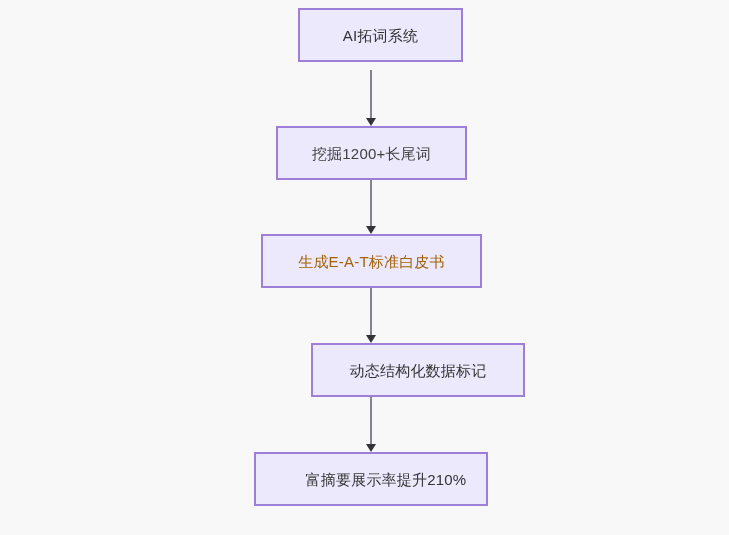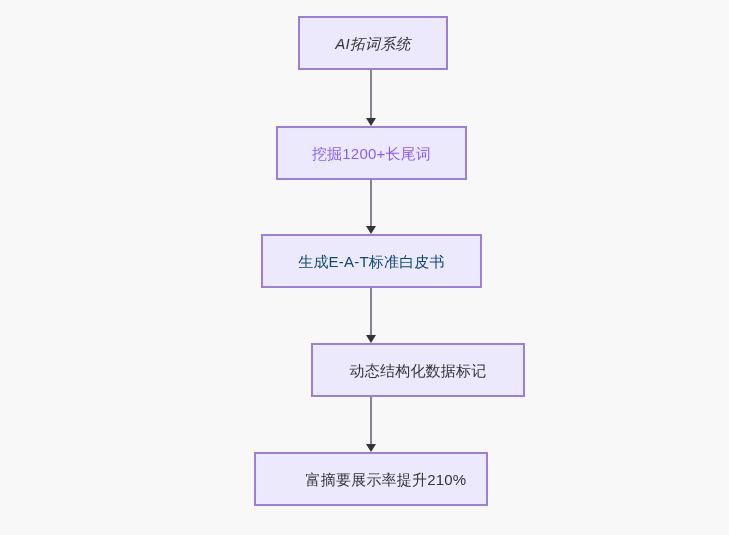--- a/index.html
+++ b/index.html
@@ -76,28 +76,28 @@
       <div class="edge-arrow" style="border-top-color: rgb(51, 51, 56);"></div>
     </div>
     <div class="edge" style="left: 363px; top: 288px; height: 55px;">
       <div class="edge-line" style="height: 47px; background: rgb(132, 132, 140);"></div>
       <div class="edge-arrow" style="border-top-color: rgb(51, 51, 56);"></div>
     </div>
     <div class="edge" style="left: 363px; top: 397px; height: 55px;">
       <div class="edge-line" style="height: 47px; background: rgb(132, 132, 140);"></div>
       <div class="edge-arrow" style="border-top-color: rgb(51, 51, 56);"></div>
     </div>
-    <div class="node" style="left: 298px; top: 16px; width: 150px; background: rgb(236, 233, 252); border-color: rgb(157, 127, 216); font-style: italic;">
+    <div class="node" style="left: 298px; top: 8px; width: 165px; background: rgb(236, 233, 252); border-color: rgb(157, 127, 216);">
       <span class="node-label" style="color: rgb(51, 51, 51);">AI拓词系统</span>
     </div>
     <div class="node" style="left: 276px; top: 126px; width: 191px; background: rgb(236, 233, 252); border-color: rgb(157, 127, 216);">
-      <span class="node-label" style="color: #8b5cf6;">挖掘1200+长尾词</span>
+      <span class="node-label" style="color: #404040;">挖掘1200+长尾词</span>
     </div>
     <div class="node" style="left: 261px; top: 234px; width: 221px; background: rgb(236, 233, 252); border-color: rgb(157, 127, 216);">
-      <span class="node-label" style="color: #0c4a6e;">生成E-A-T标准白皮书</span>
+      <span class="node-label" style="color: #a16207;">生成E-A-T标准白皮书</span>
     </div>
     <div class="node" style="left: 264px; top: 343px; width: 214px; background: rgb(236, 233, 252); border-color: rgb(157, 127, 216); margin-left: 47px;">
       <span class="node-label" style="color: rgb(51, 51, 51);">动态结构化数据标记</span>
     </div>
     <div class="node" style="left: 254px; top: 452px; width: 234px; background: rgb(236, 233, 252); border-color: rgb(157, 127, 216);">
       <span class="node-label" style="color: rgb(51, 51, 51); margin-left: 30px;">富摘要展示率提升210%</span>
     </div>
   </div>
 
 </body></html>

